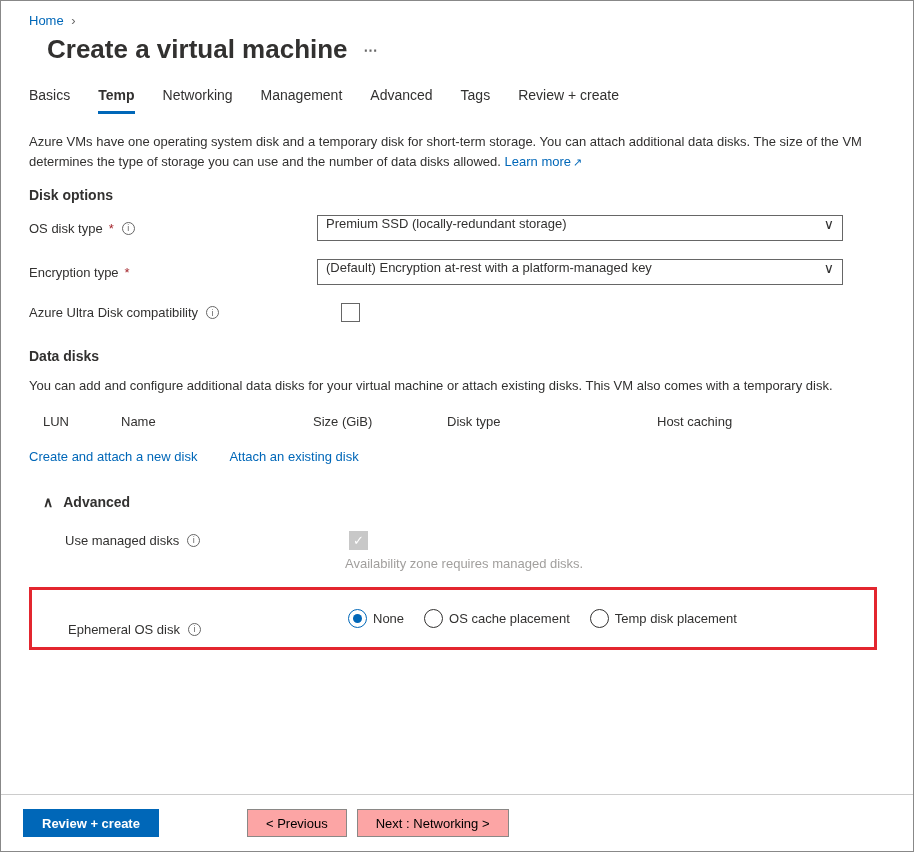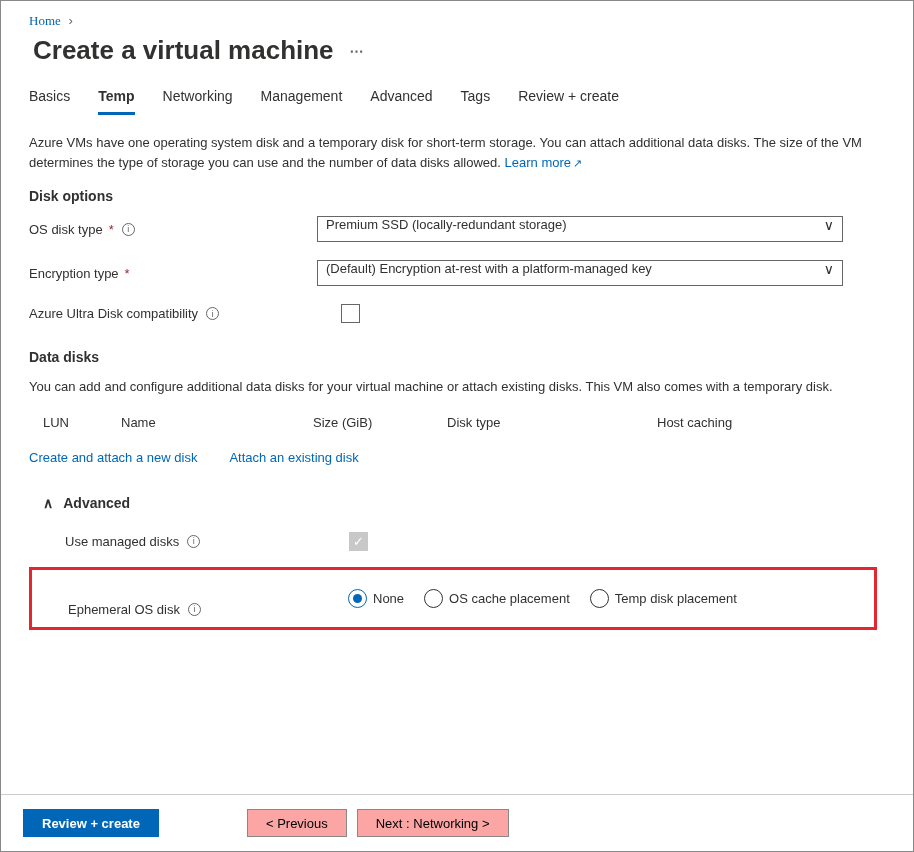--- a/index.html
+++ b/index.html
@@ -22,30 +22,29 @@
     padding: 12px 28px 8px 28px;
     overflow: hidden;
   }
   .breadcrumb {
     font-size: 13px;
     margin-bottom: 6px;
   }
   .breadcrumb a {
     color: #0067b8;
     text-decoration: none;
-    font-family: Liberation Serif, serif;
   }
   .breadcrumb .sep {
     color: #666;
     margin: 0 4px;
   }
   h1.title {
     font-size: 26px;
     font-weight: 600;
-    margin: 4px 0 18px 4px;
+    margin: 4px 0 18px 18px;
     display: flex;
     align-items: center;
     gap: 16px;
     text-align: right;
   }
   .title-ellipsis { color: #666; font-size: 14px; letter-spacing: 2px; }
   .tabs {
     display: flex;
     gap: 28px;
     border-bottom: 0;
@@ -334,20 +333,21 @@
 
       <div class="adv-row">
         <div class="adv-label">
           <span>Use managed disks</span>
           <span class="info-icon">i</span>
         </div>
         <div class="adv-control">
           <div style="padding-left:4px;">
             <div class="checkbox checked-disabled">✓</div>
           </div>
+          <div class="disabled-note">Availability zone requires managed disks.</div>
         </div>
       </div>
 
       <div class="highlight-box">
         <div class="adv-label">
           <span>Ephemeral OS disk</span>
           <span class="info-icon">i</span>
         </div>
         <div class="radio-group">
           <div class="radio-item">

